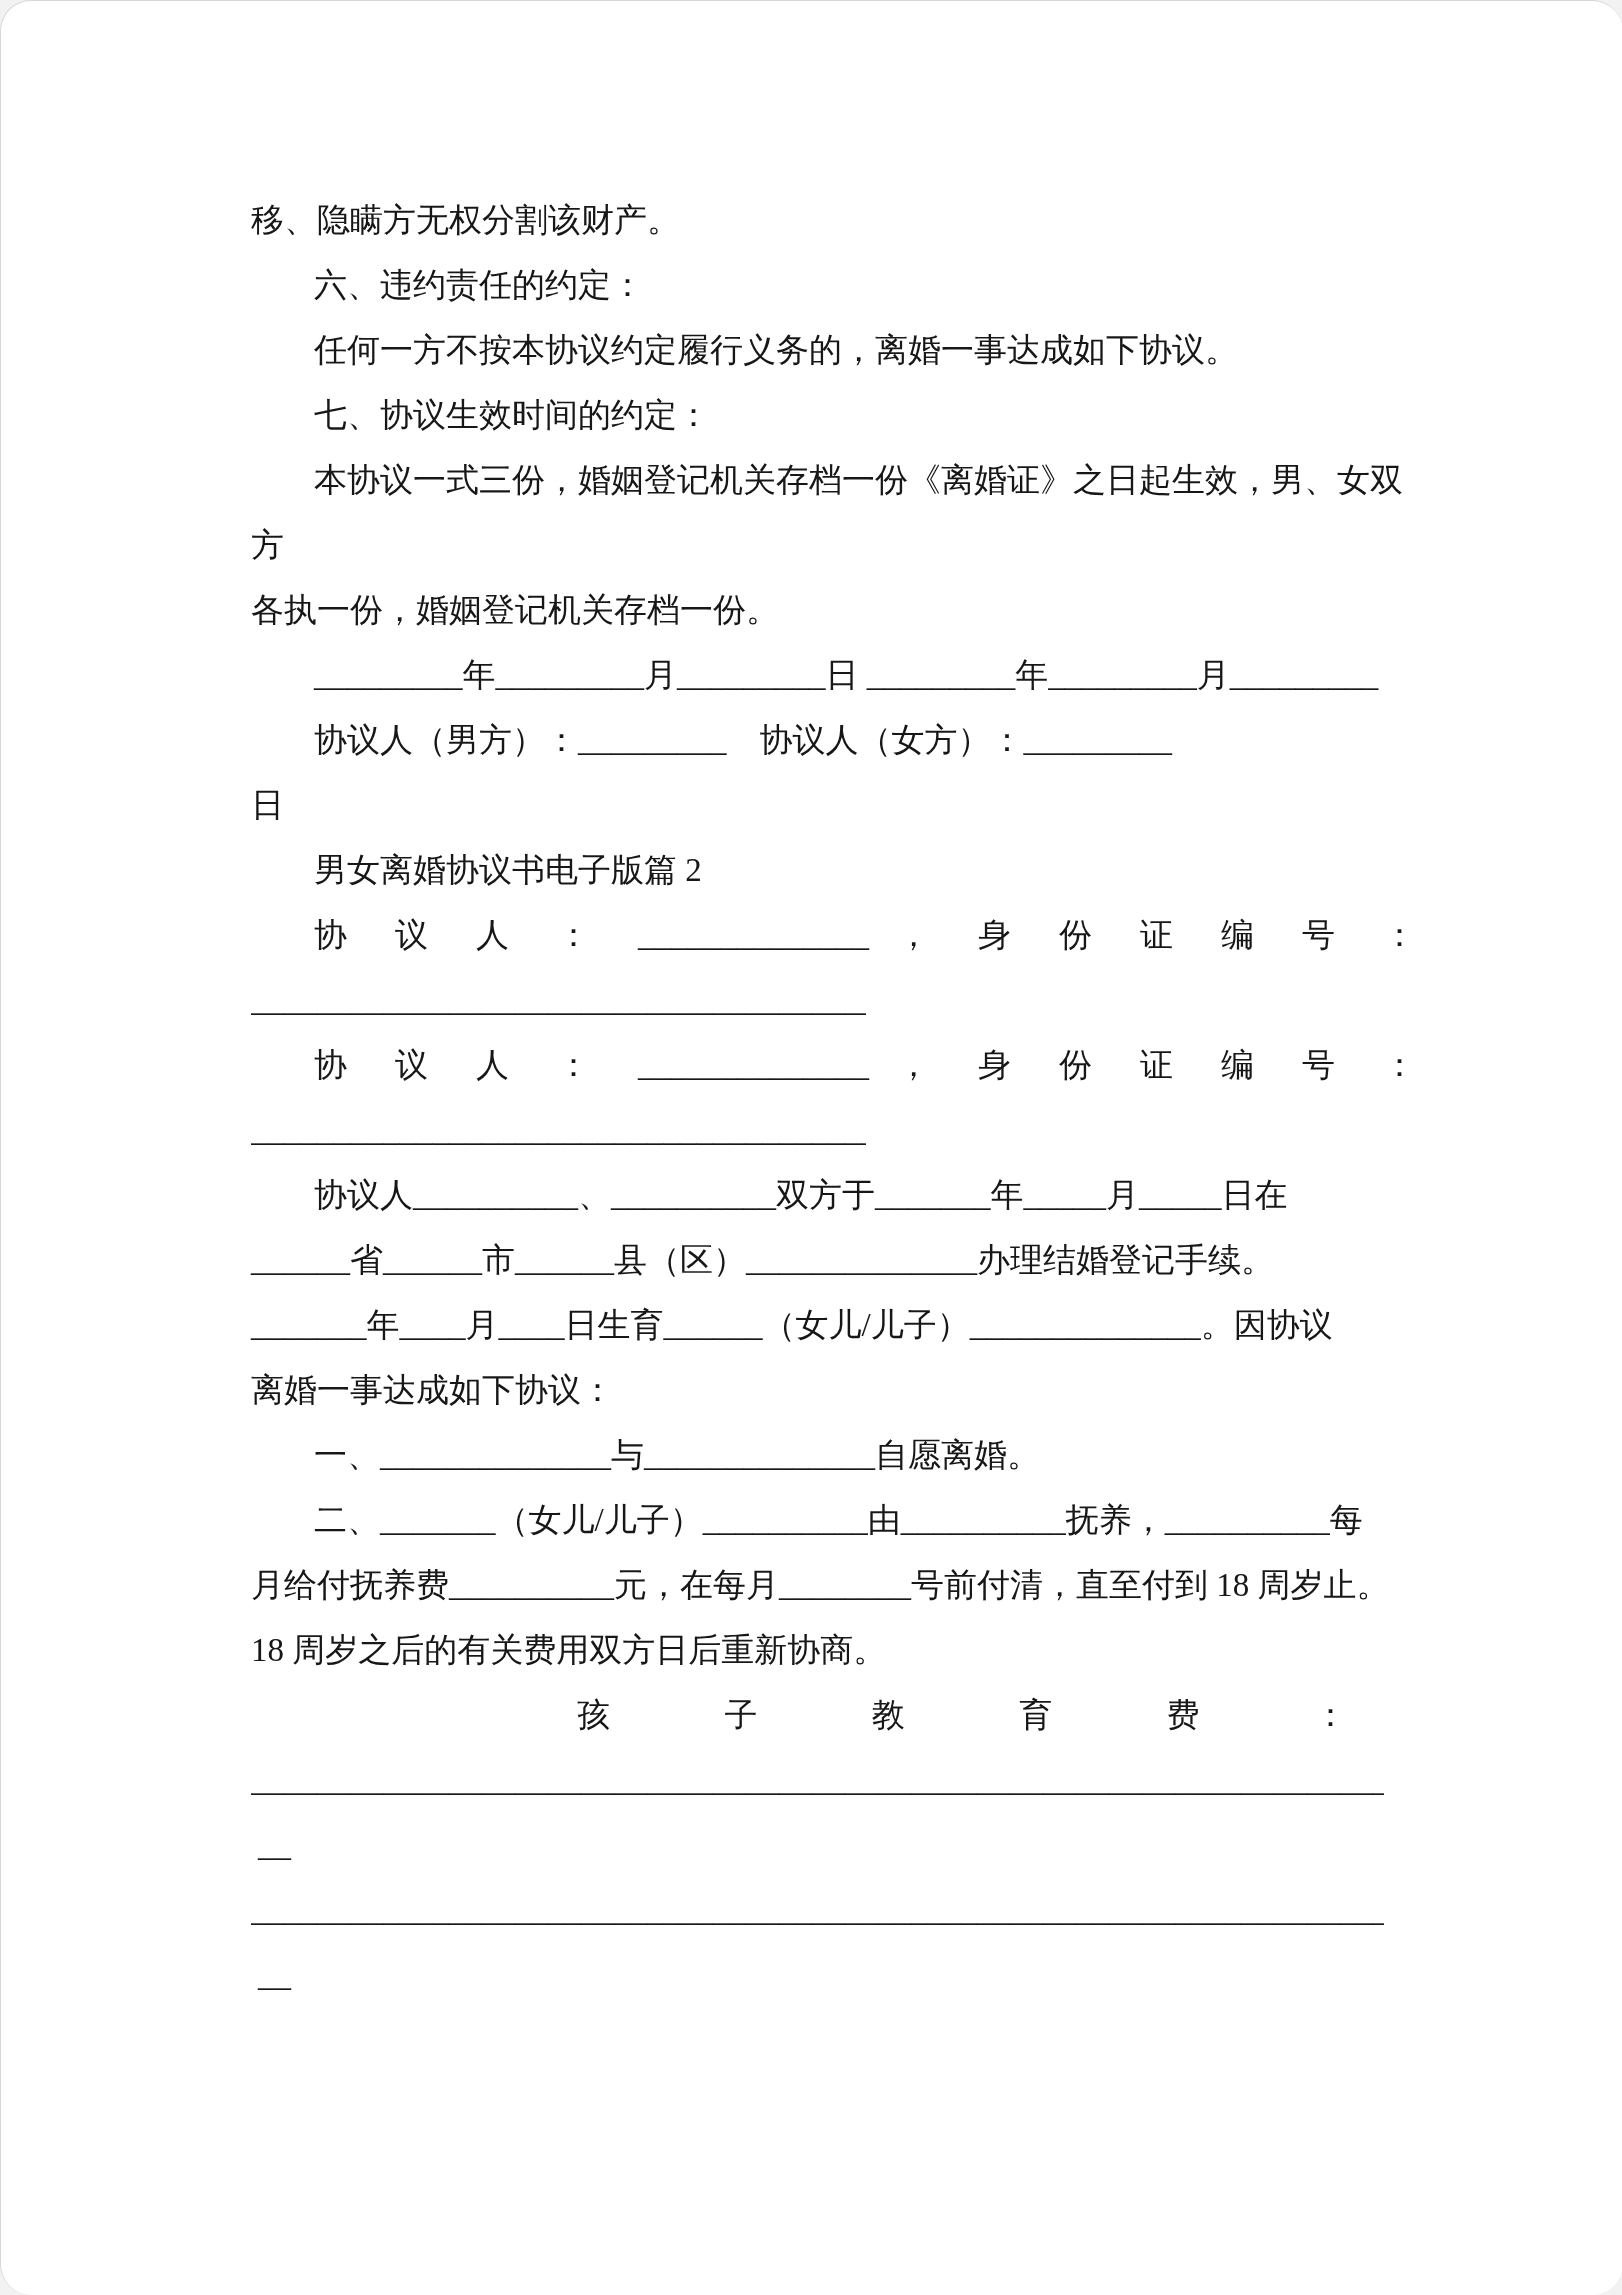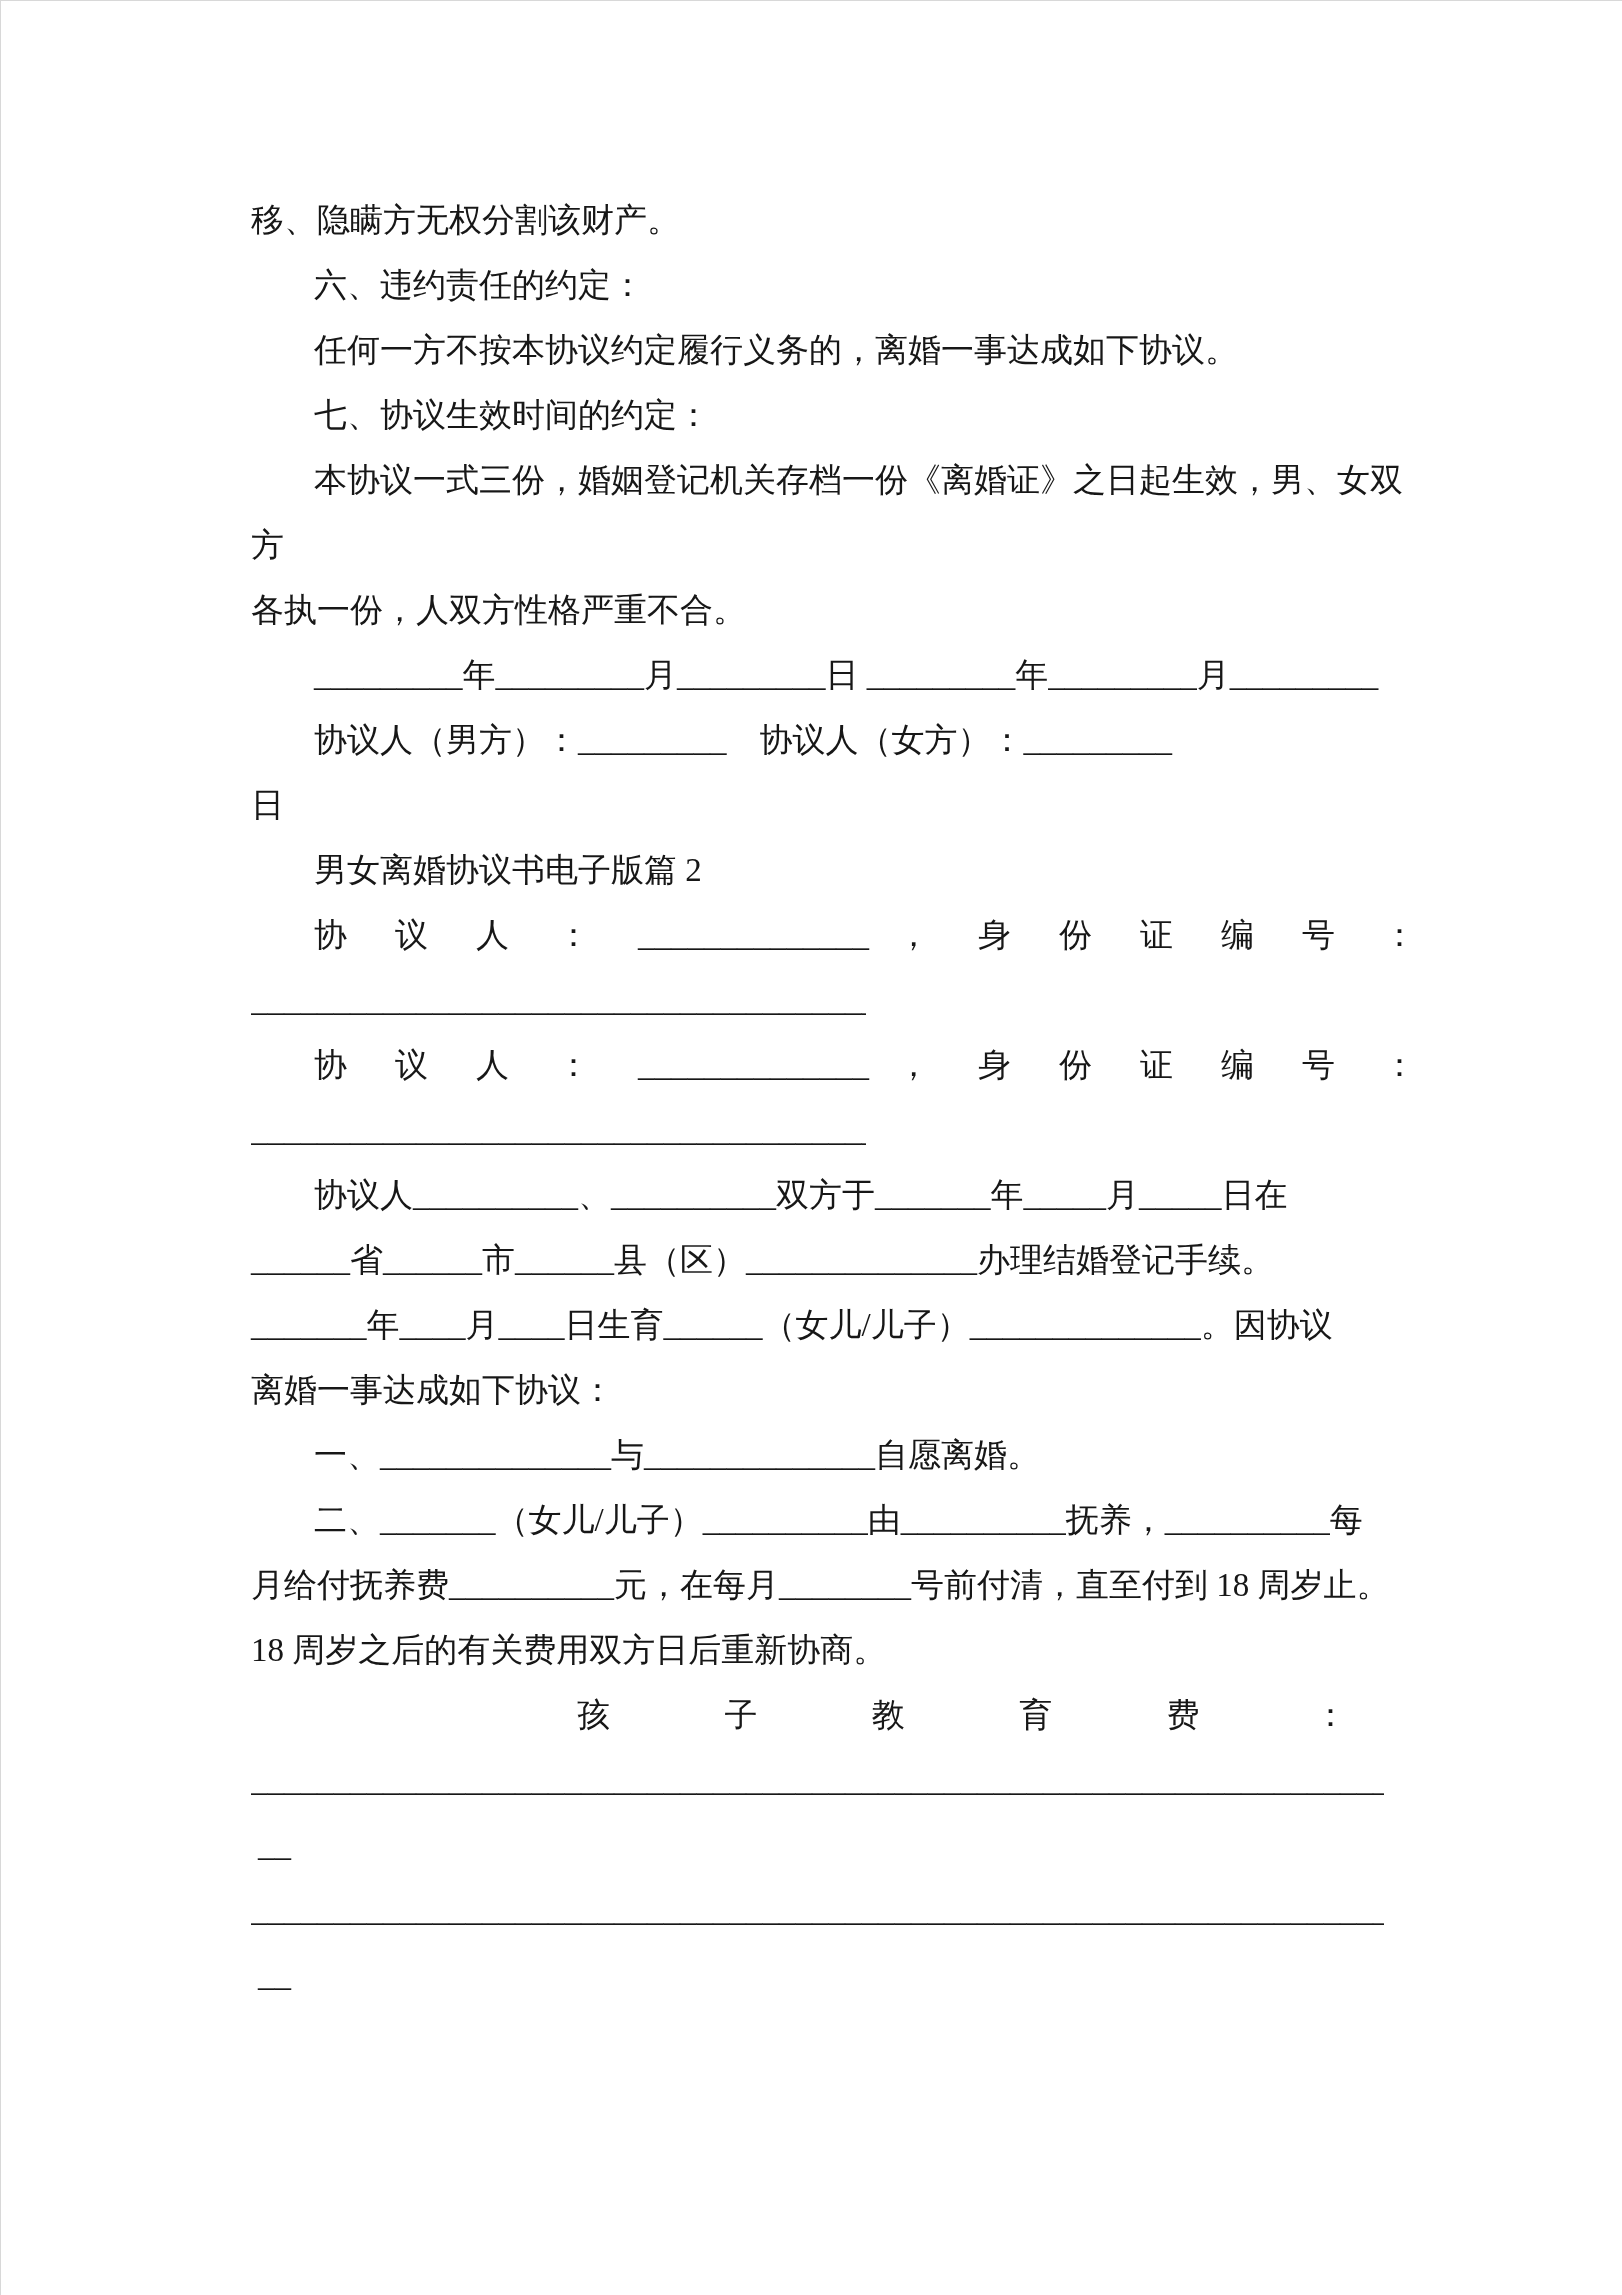--- a/index.html
+++ b/index.html
@@ -15,20 +15,21 @@
     box-sizing: border-box;
     width: 1623px;
     height: 2295px;
     background: #ffffff;
     border-left: 0.7px solid #d8d8d8;
     border-top: 0.7px solid #d8d8d8;
     padding: 187px 207px 0 250px;
     font-family: "Liberation Serif", "DejaVu Serif", serif;
     color: #171717;
     overflow: hidden;
+    border-radius: 31px;
   }
   .line {
     font-size: 33px;
     line-height: 65px;
     white-space: normal;
   }
   .indent {
     text-indent: 63px;
   }
   .jfull {
@@ -59,21 +60,21 @@
 </style>
 </head>
 <body>
 
 <div class="page">
   <div class="line">移、隐瞒方无权分割该财产。</div>
   <div class="line indent">六、违约责任的约定：</div>
   <div class="line indent">任何一方不按本协议约定履行义务的，离婚一事达成如下协议。</div>
   <div class="line indent">七、协议生效时间的约定：</div>
   <div class="line indent">本协议一式三份，婚姻登记机关存档一份《离婚证》之日起生效，男、女双方</div>
-  <div class="line">各执一份，人双方性格严重不合。</div>
+  <div class="line">各执一份，婚姻登记机关存档一份。</div>
   <div class="line indent">_________年_________月_________日 _________年_________月_________</div>
   <div class="line indent">协议人（男方）：_________　协议人（女方）：_________</div>
   <div class="line">日</div>
   <div class="line indent">男女离婚协议书电子版篇 2</div>
   <div class="line jfull">协 议 人 ： ______________ ， 身 份 证 编 号 ：</div>
   <div class="line rule-half">________________________________________</div>
   <div class="line jfull">协 议 人 ： ______________ ， 身 份 证 编 号 ：</div>
   <div class="line rule-half">________________________________________</div>
   <div class="line indent">协议人__________、__________双方于_______年_____月_____日在</div>
   <div class="line">______省______市______县（区）______________办理结婚登记手续。</div>

